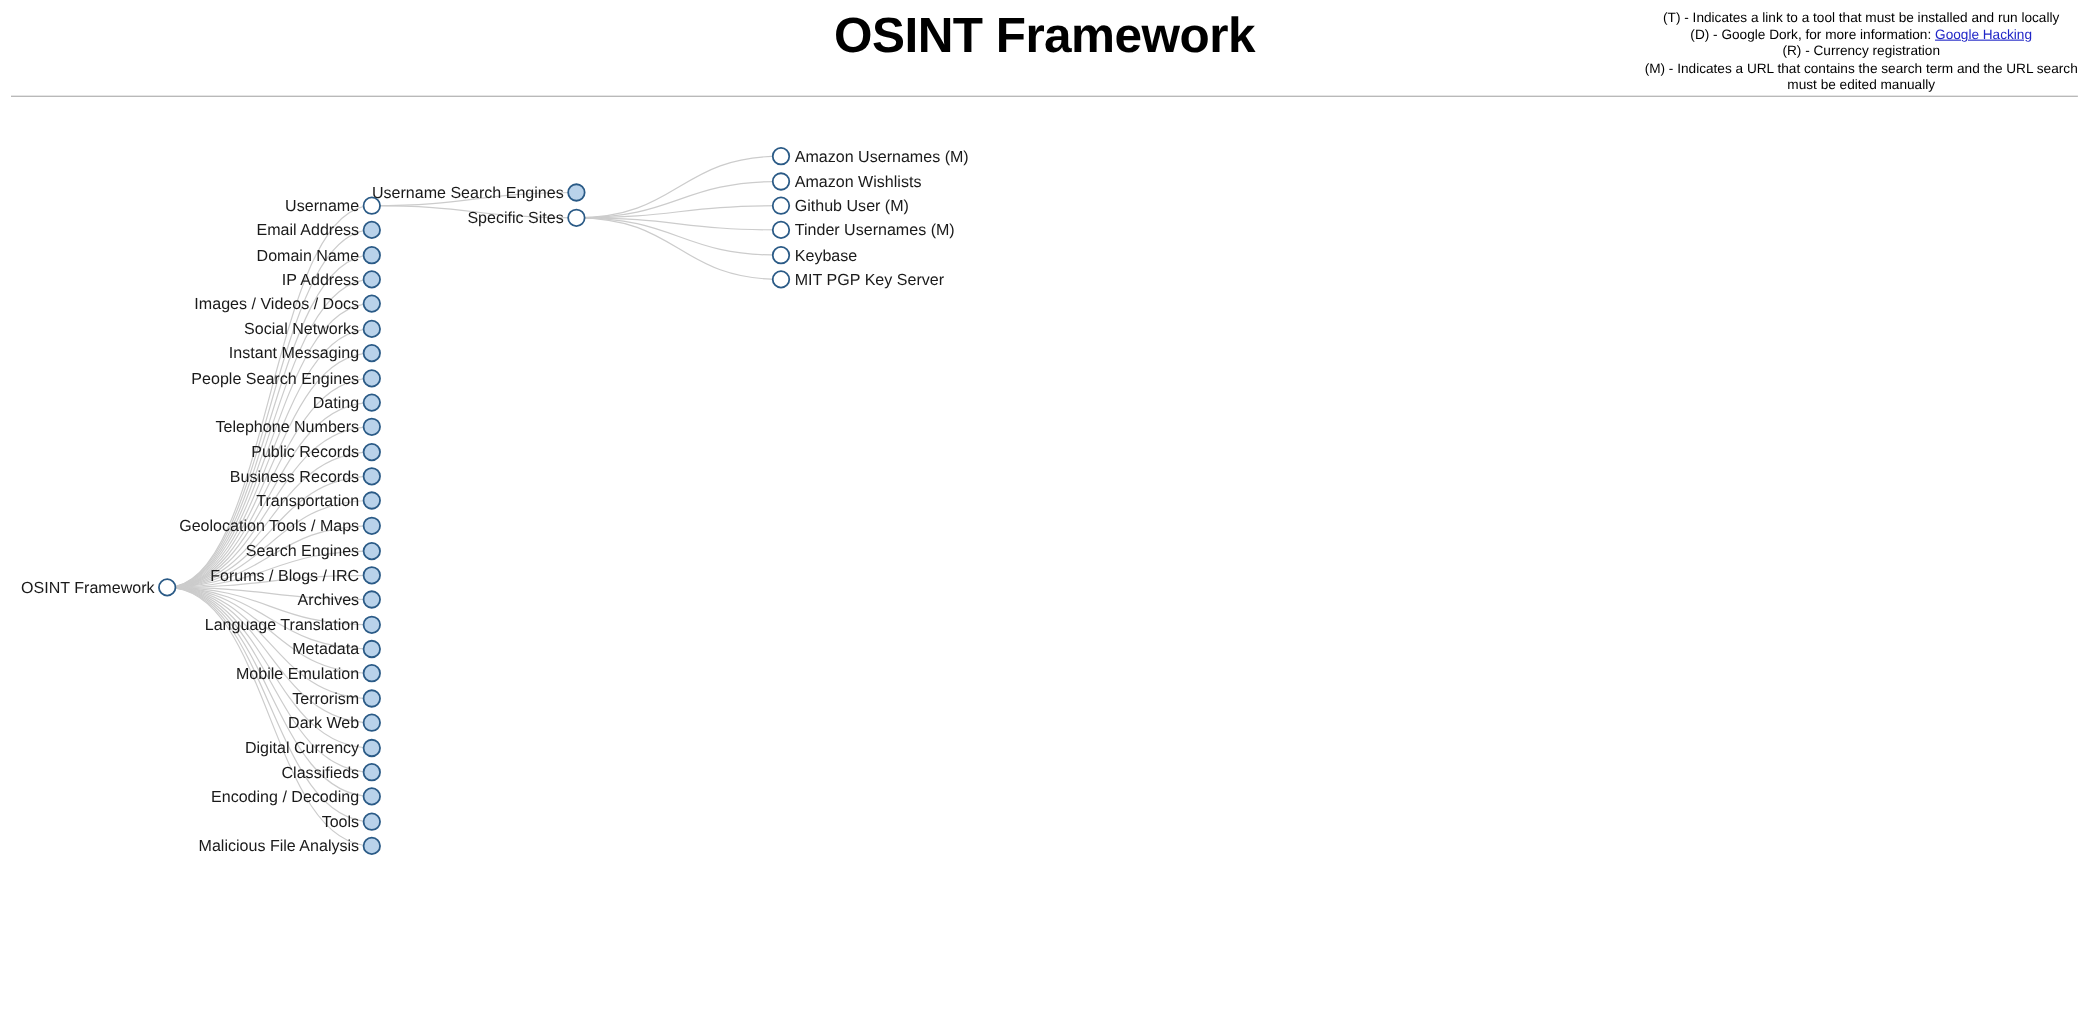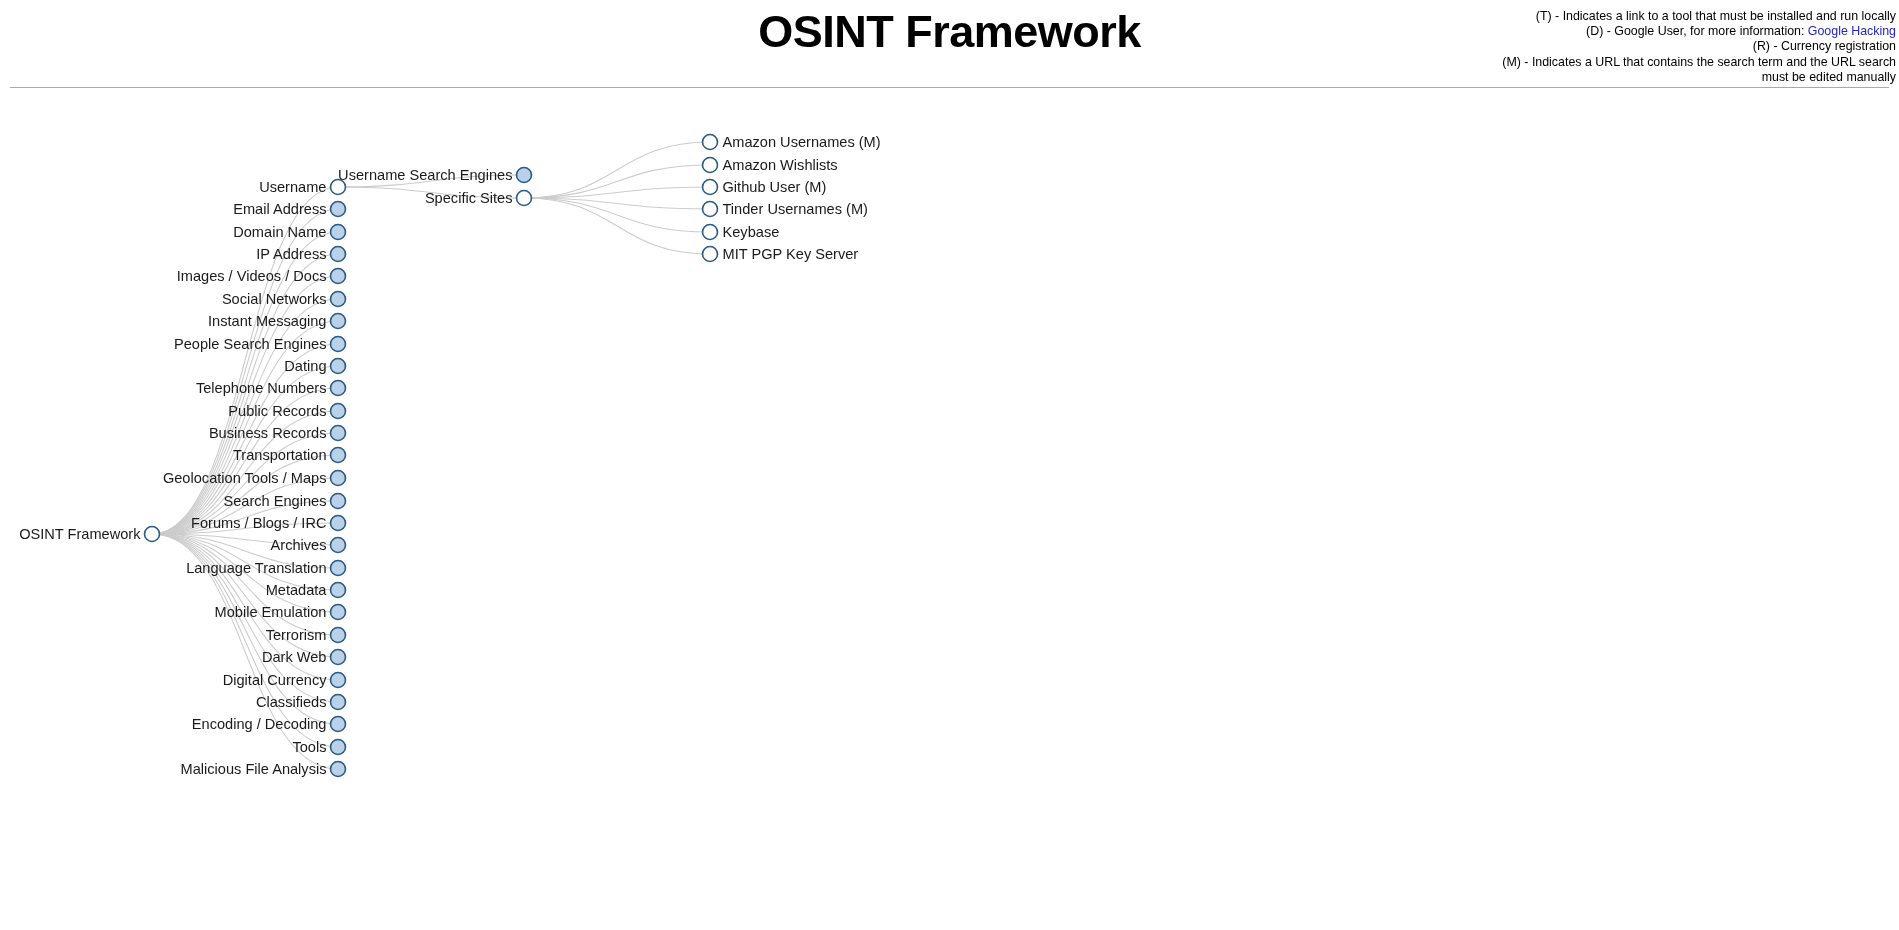--- a/index.html
+++ b/index.html
@@ -38,26 +38,27 @@
     font-family: "Liberation Sans", sans-serif;
   }
   #legend {
     position: absolute;
     right: 3px;
     top: 9px;
     width: 408px;
     font-size: 12.4px;
     line-height: 15.2px;
     color: #000;
-    text-align: right;
+    text-align: center;
     font-family: "Liberation Sans", sans-serif;
   }
   #legend .legend-line { white-space: normal; }
   #legend a.legend-link {
     color: #2026c7;
+    text-decoration: underline;
     cursor: pointer;
   }
   #header-rule {
     position: absolute;
     left: 10px;
     top: 87px;
     width: 1879px;
     height: 0;
     border: 0;
     border-top: 1px solid #a9a9a9;
@@ -98,21 +99,21 @@
 <body>
 
 <div id="page">
 
   <div id="header">
 
     <div id="page-title">OSINT Framework</div>
 
     <div id="legend">
       <div class="legend-line">(T) - Indicates a link to a tool that must be installed and run locally</div>
-      <div class="legend-line"><span>(D) - Google User, for more information: </span><a class="legend-link">Google Hacking</a></div>
+      <div class="legend-line"><span>(D) - Google Dork, for more information: </span><a class="legend-link">Google Hacking</a></div>
       <div class="legend-line">(R) - Currency registration</div>
       <div class="legend-line">(M) - Indicates a URL that contains the search term and the URL search must be edited manually</div>
     </div>
 
     <hr id="header-rule">
   </div>
 
   <div id="tree-canvas">
     <svg id="tree-svg" viewBox="0 0 1899 840" xmlns="http://www.w3.org/2000/svg">
       <g id="links-layer">

